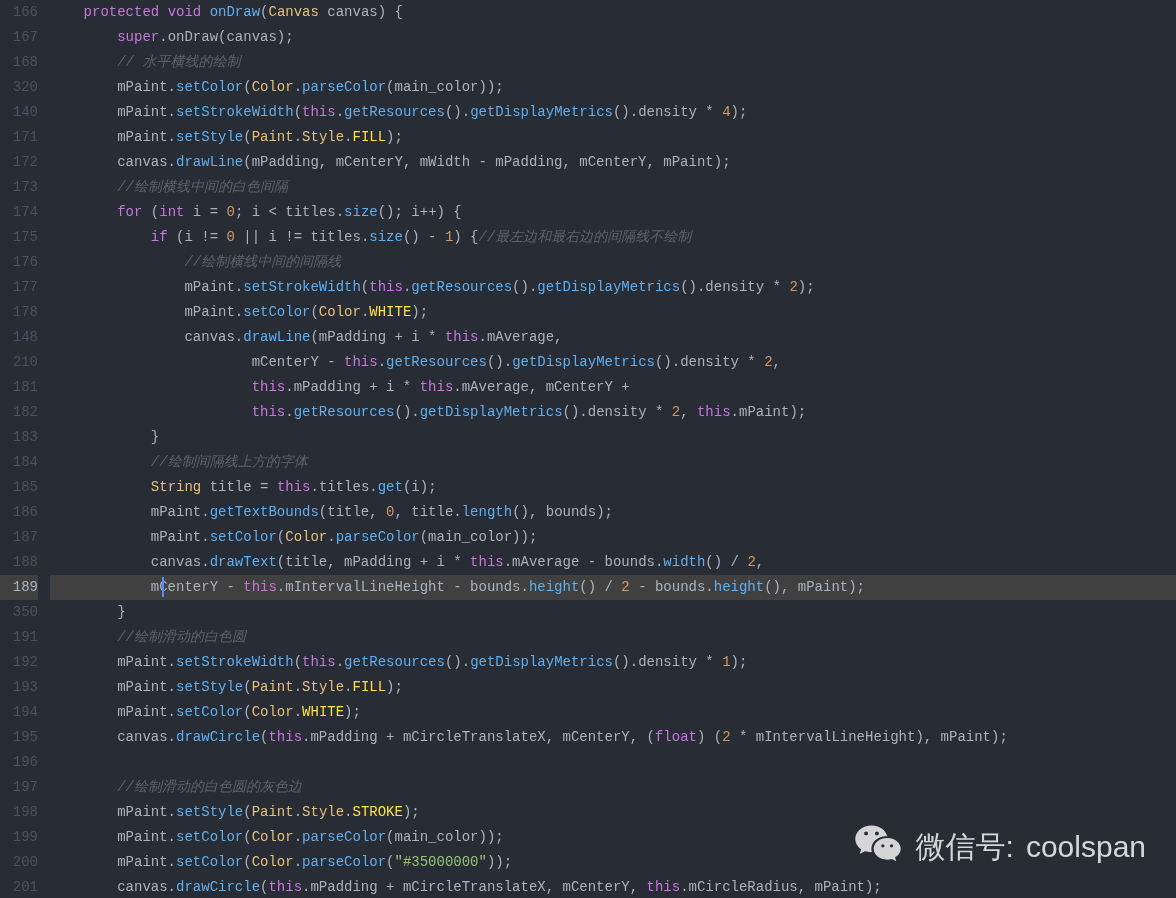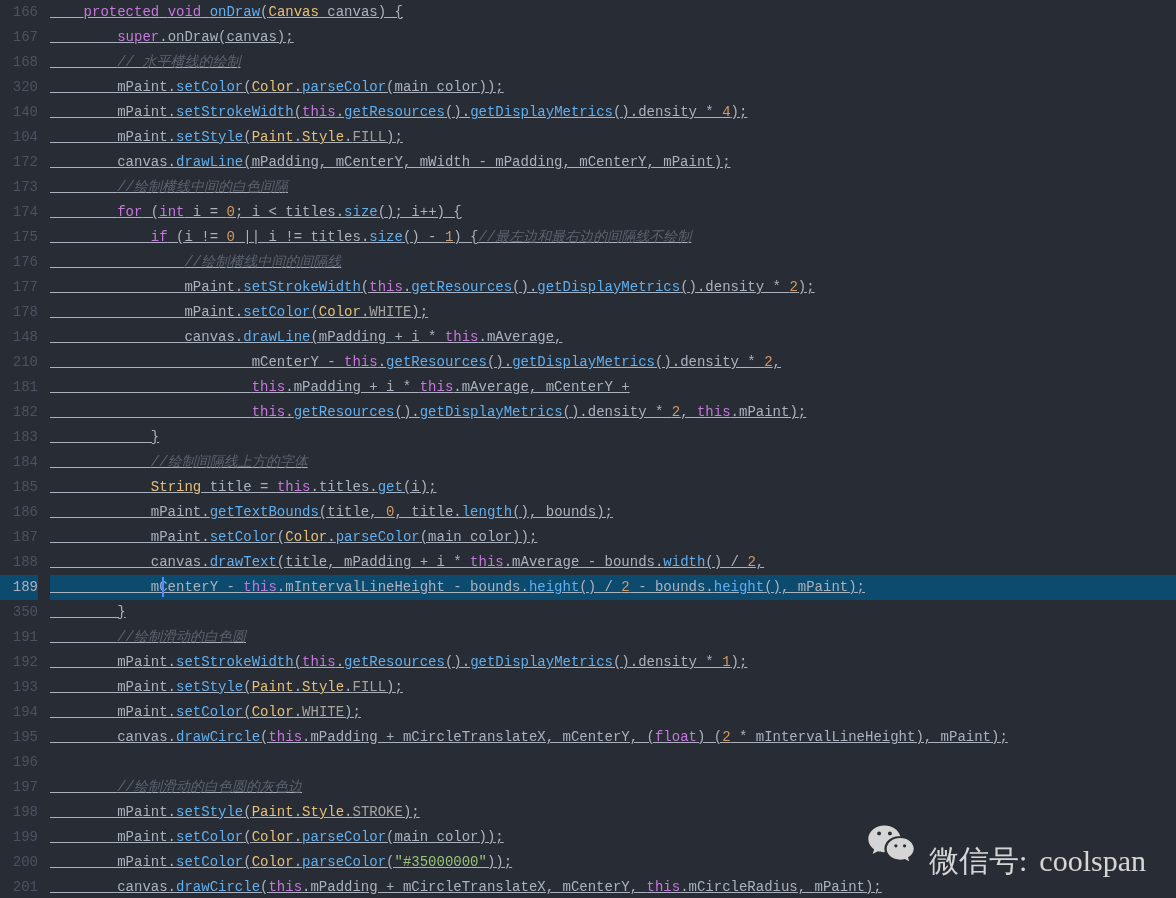--- a/index.html
+++ b/index.html
@@ -25,74 +25,73 @@
     text-align: right;
     color: #4b5261;
     user-select: none;
     flex-shrink: 0;
   }
   .code {
     flex: 1;
     white-space: pre;
     color: #abb2bf;
     position: relative;
-    text-decoration: underline;
   }
   .line {
     height: 25px;
     position: relative;
   }
   .line.highlighted {
-    background: #0c4a6e;
+    background: #404040;
   }
   .gutter .line.highlighted {
     color: #abb2bf;
   }
   .cursor {
     position: absolute;
     width: 2px;
     height: 20px;
     background: #528bff;
     top: 2px;
   }
   
   .kw { color: #c678dd; }
   .type { color: #e5c07b; }
   .fn { color: #61afef; }
   .num { color: #d19a66; }
   .str { color: #98c379; }
   .cm { color: #5c6370; font-style: italic; }
-  .const { color: #a3a3a3; }
+  .const { color: #fde047; }
 
   .watermark {
     position: absolute;
     right: 30px;
     bottom: 25px;
     display: flex;
-    align-items: flex-end;
+    align-items: center;
     gap: 12px;
     color: #e8e8e8;
-    font-family: Liberation Serif, serif;
+    font-family: Liberation Sans, sans-serif;
     font-size: 30px;
     opacity: 0.9;
     pointer-events: none;
   }
   .watermark svg { width: 52px; height: 52px; }
 </style>
 </head>
 <body>
 
 <div class="editor">
   <div class="gutter" id="gutter">
       <div class="line">166</div>
       <div class="line">167</div>
       <div class="line">168</div>
       <div class="line">320</div>
       <div class="line">140</div>
-      <div class="line">104</div>
+      <div class="line">171</div>
       <div class="line">172</div>
       <div class="line">173</div>
       <div class="line">174</div>
       <div class="line">175</div>
       <div class="line">176</div>
       <div class="line">177</div>
       <div class="line">178</div>
       <div class="line">148</div>
       <div class="line">210</div>
       <div class="line">181</div>

